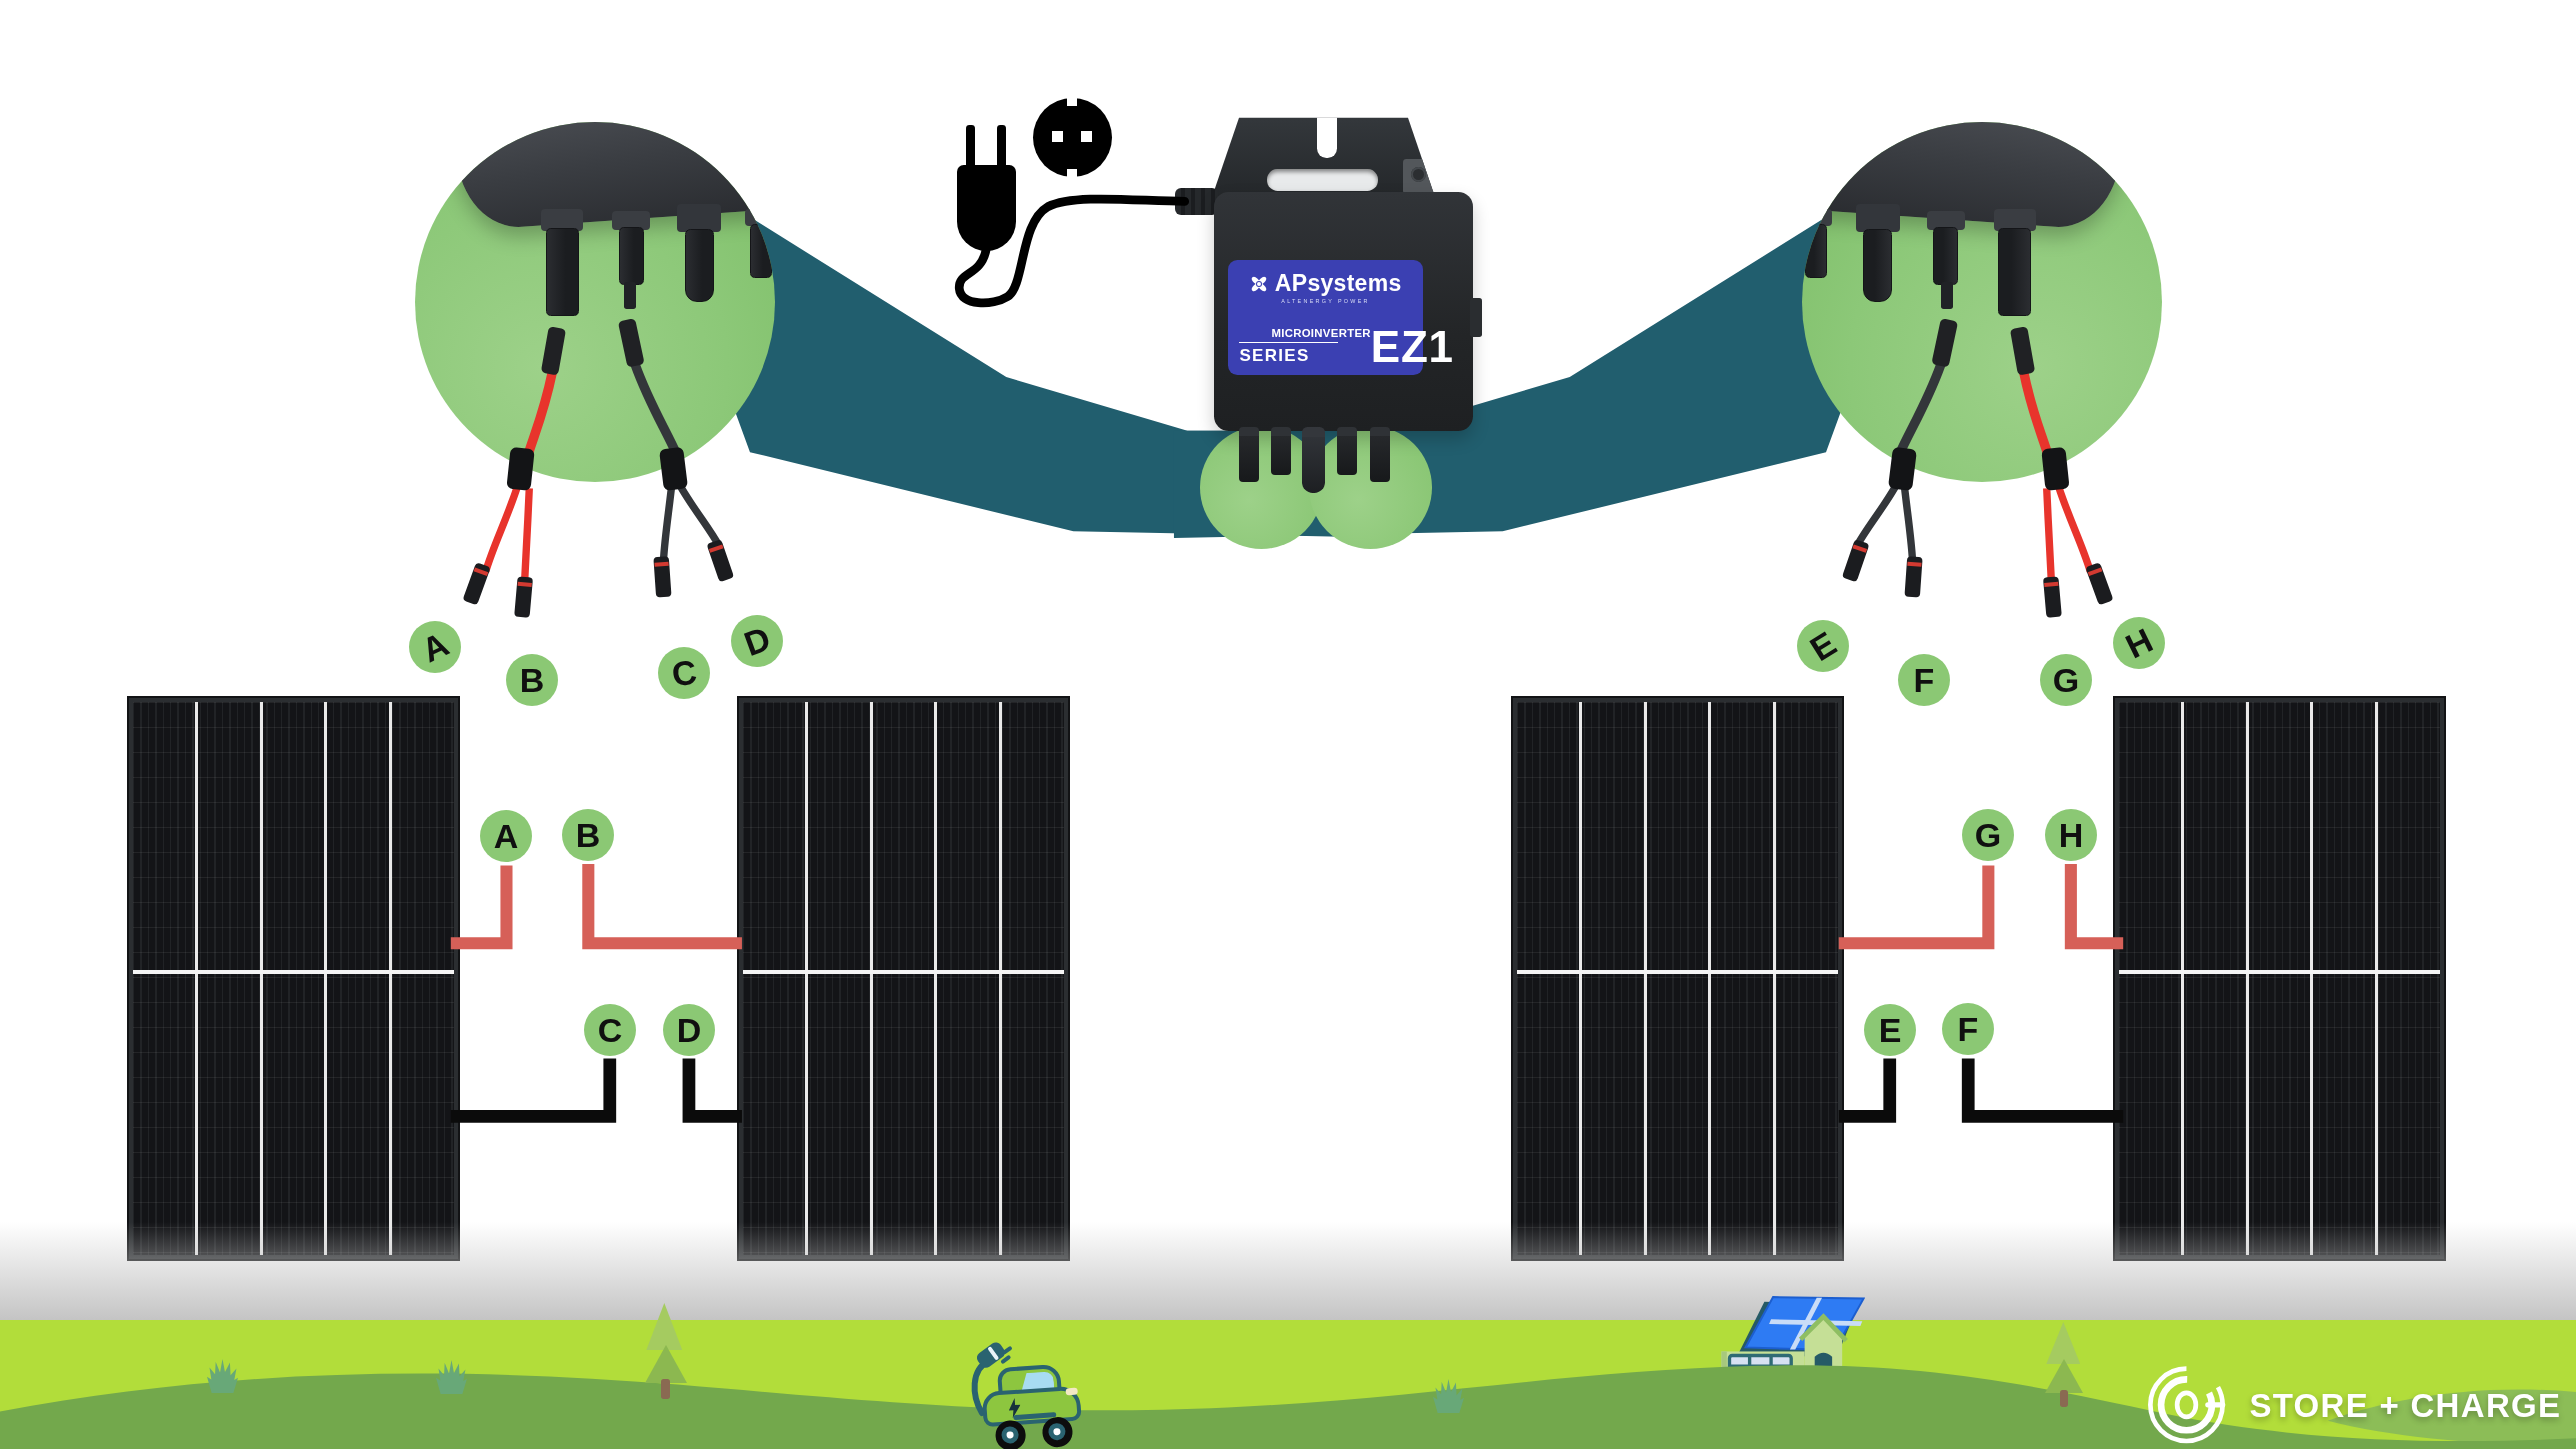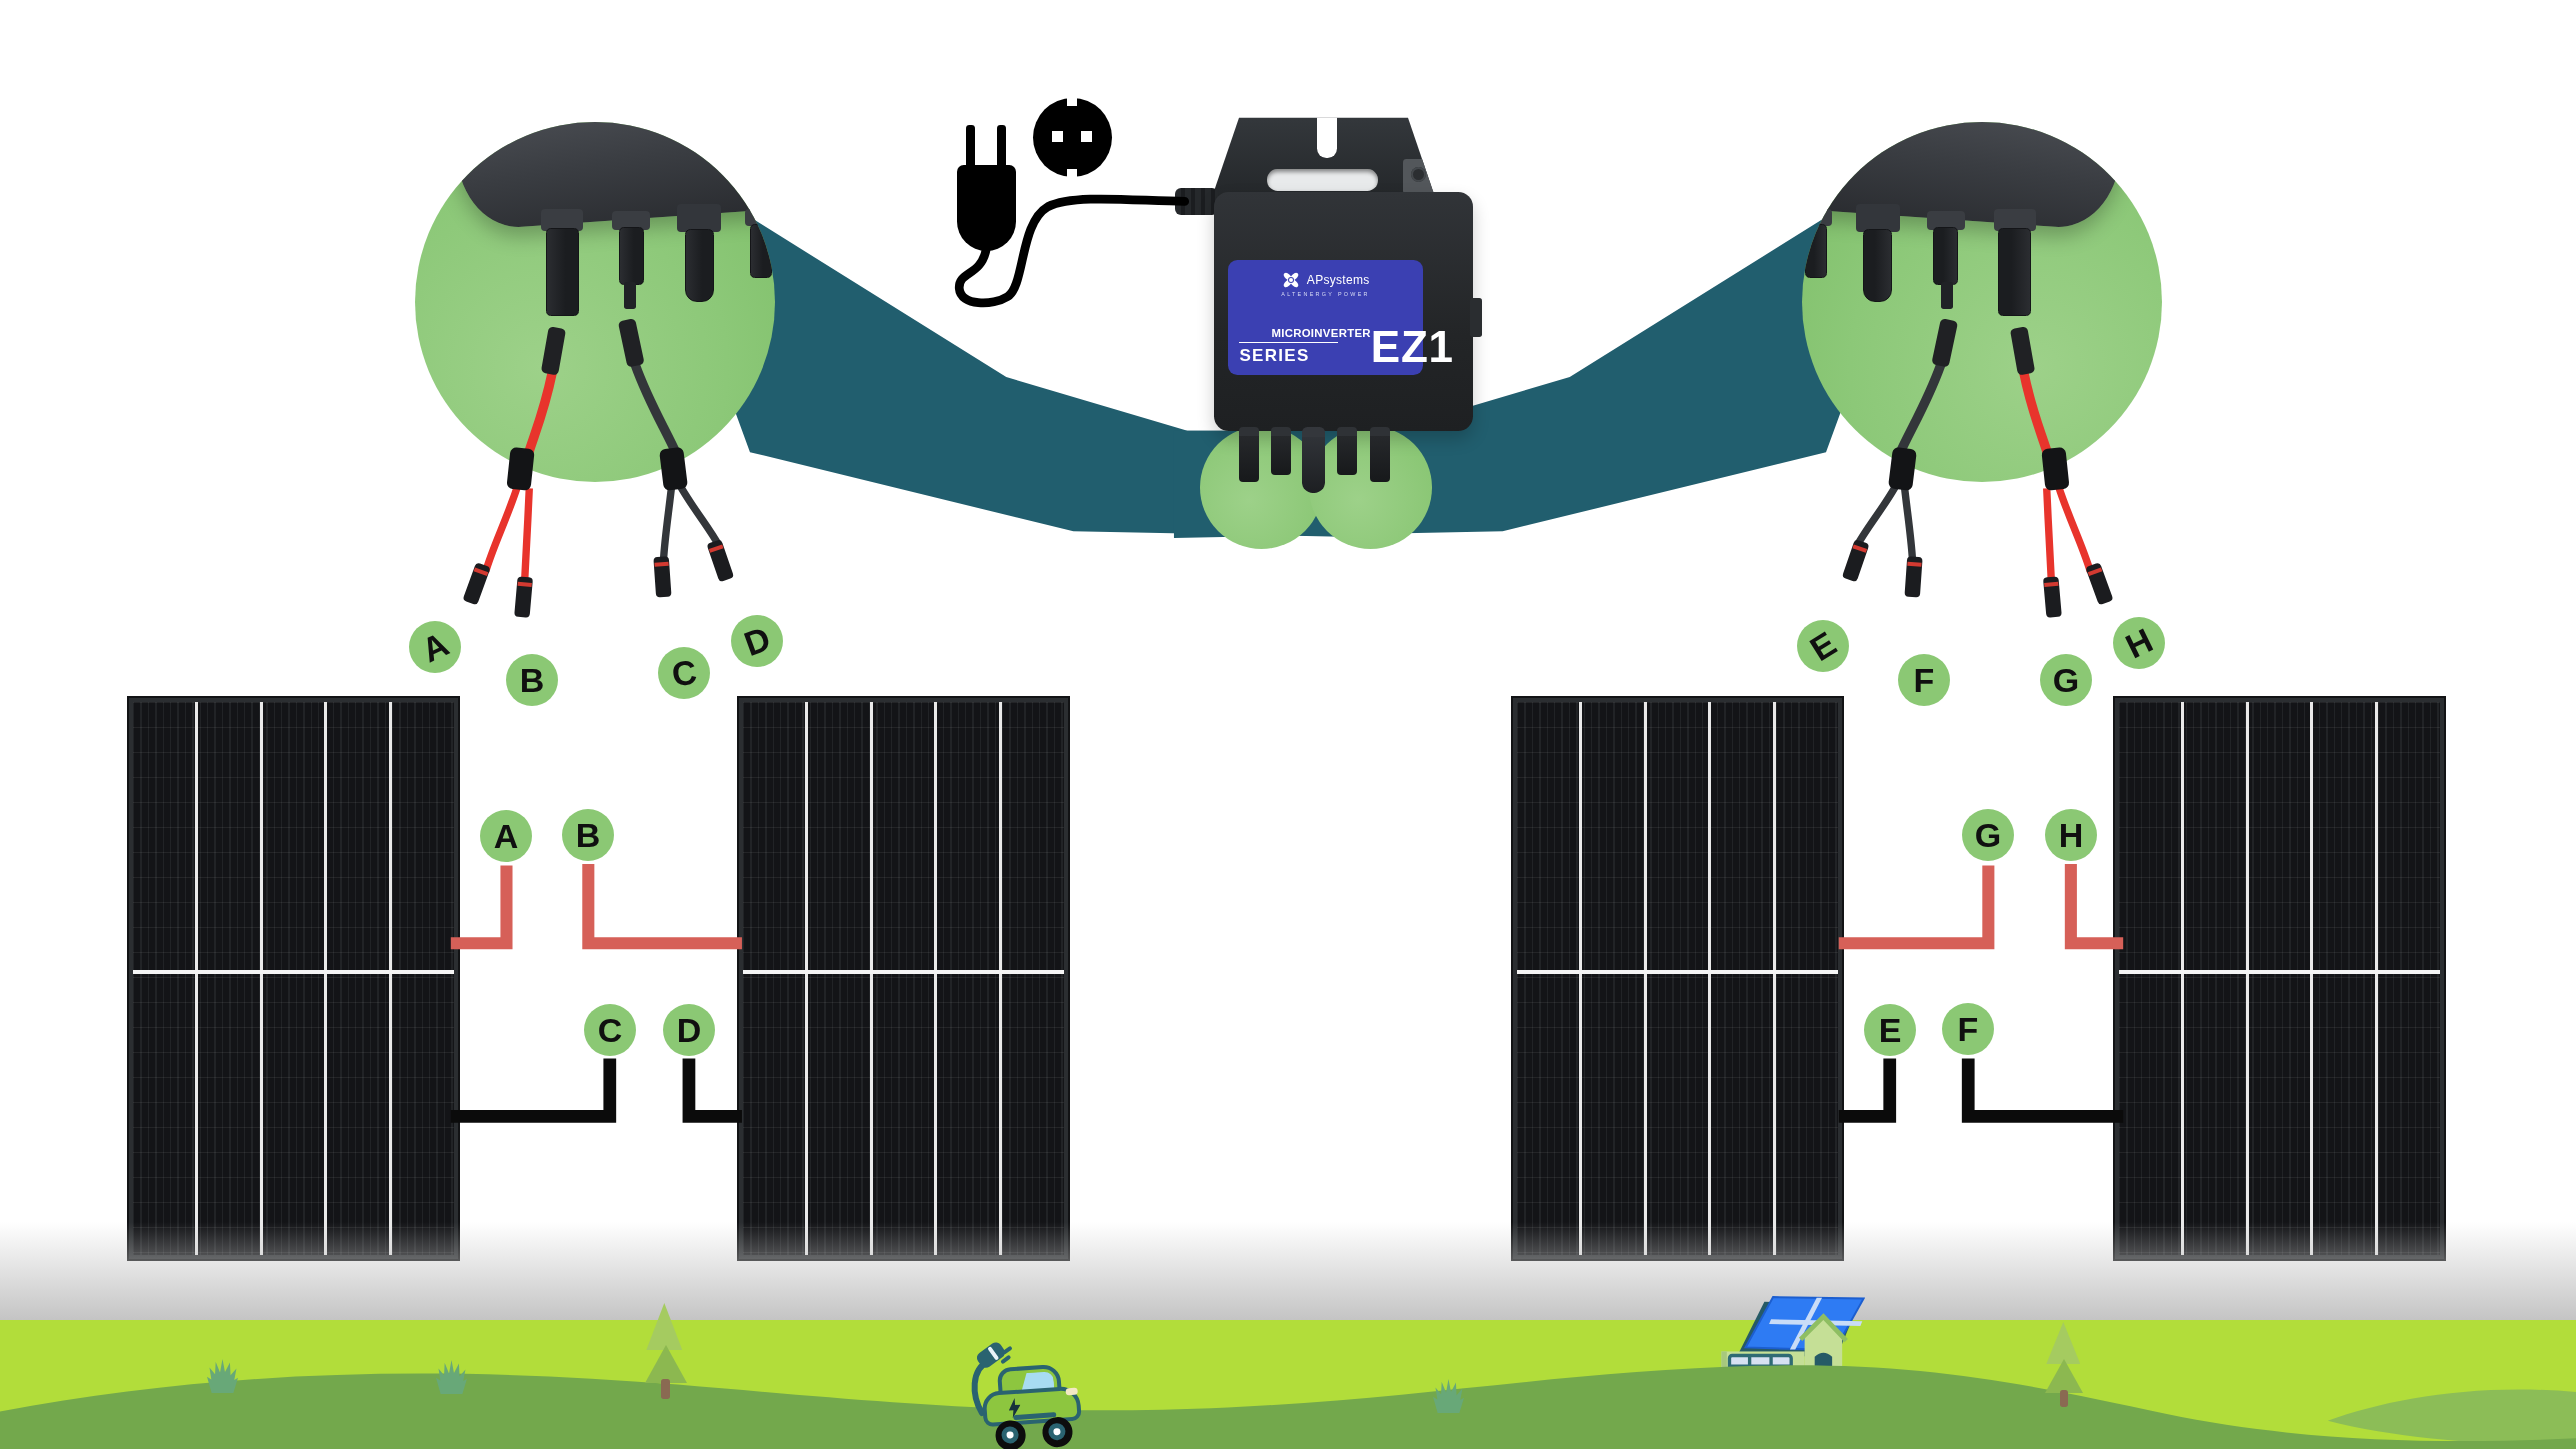--- a/index.html
+++ b/index.html
@@ -35,21 +35,21 @@
   .bracket-screw{position:absolute;left:8px;top:8px;width:14.8px;height:14.8px;border-radius:50%;background:#2b2e31;
     box-shadow:inset 0 0 0 2px #44484c;}
   .inv-body{position:absolute;left:1214px;top:192px;width:259px;height:239px;border-radius:14.8px;
     background:linear-gradient(180deg,#313438 0%,#232527 60%,#1e2022 100%);
     box-shadow:0 8px 17.4px rgba(0,0,0,.20);}
   .inv-clip{position:absolute;right:-9.4px;top:106px;width:12px;height:39px;background:#2a2d30;border-radius:2.7px;}
   .gland{position:absolute;left:1175px;top:188px;width:43px;height:27px;border-radius:6px;
     background:repeating-linear-gradient(90deg,#26292c 0 6px,#1b1d20 6px 10px);}
   .inv-label{position:absolute;left:14px;top:68px;width:195px;height:115px;border-radius:9.4px;background:#3b40b2;color:#fff;}
   .brand-row{display:flex;justify-content:center;align-items:center;gap:5.4px;margin-top:10px;}
-  .brand-name{font-size:12px;font-weight:normal;letter-spacing:0.3px;}
+  .brand-name{font-size:23px;font-weight:bold;letter-spacing:0.3px;}
   .brand-sub{text-align:center;font-size:5.4px;letter-spacing:2.3px;color:#d9dcf5;margin-top:1.3px;}
   .lbl-bottom{position:absolute;left:11.4px;right:9.4px;bottom:9.4px;display:flex;justify-content:space-between;align-items:flex-end;}
   .mi-word{font-size:11.4px;font-weight:bold;letter-spacing:0.3px;margin-left:32px;}
   .mi-rule{width:99px;height:1.3px;background:#fff;margin:2.7px 0;}
   .series-word{font-size:17px;font-weight:bold;letter-spacing:1.3px;}
   .model-word{font-size:44px;font-weight:900;line-height:.85;letter-spacing:0.7px;}
   .ivc{position:absolute;top:427px;width:20px;background:linear-gradient(#26282b,#17191b);
     border-top:9.4px solid #2f3236;border-radius:4px;}
   .ivc-cyl{position:absolute;top:427px;left:1302px;width:23px;height:56px;background:linear-gradient(#303338,#1d1f22);
     border-top:10.7px solid #34373c;border-radius:5.4px 5.4px 10.7px 10.7px;}
@@ -376,15 +376,24 @@
           <div class="hub"></div>
         </div>
       </div>
     <div class="wheel" style="left:71px;">
         <div class="rim">
           <div class="hub"></div>
         </div>
       </div>
   </div>
 
+  <div class="logo">
+    <svg width="87" height="87" viewBox="0 0 130 130">
+      <circle cx="62" cy="64" r="54" stroke="#fff" stroke-width="7" fill="none" stroke-dasharray="282 57" stroke-dashoffset="28"></circle>
+      <circle cx="62" cy="64" r="38" stroke="#fff" stroke-width="10" fill="none" stroke-dasharray="199 40" stroke-dashoffset="20"></circle>
+      <ellipse cx="62" cy="64" rx="14" ry="18" stroke="#fff" stroke-width="7" fill="none"></ellipse>
+      <rect x="90" y="60" width="30" height="8" rx="4" fill="#fff"></rect>
+    </svg>
+    <div class="logo-text">STORE + CHARGE</div>
+  </div>
 
 </div>
 
 
 </body></html>

